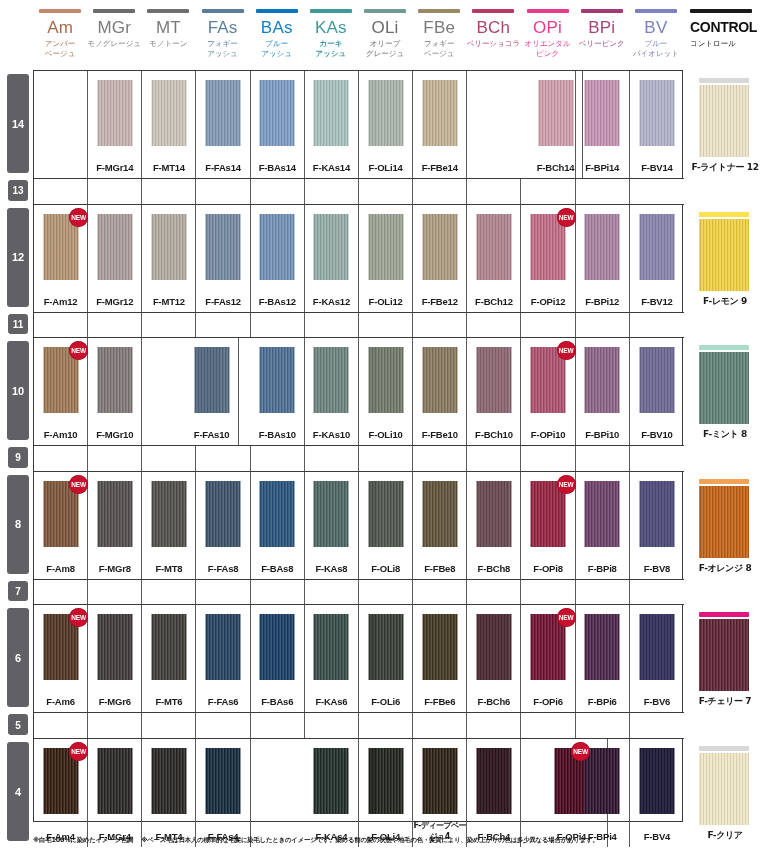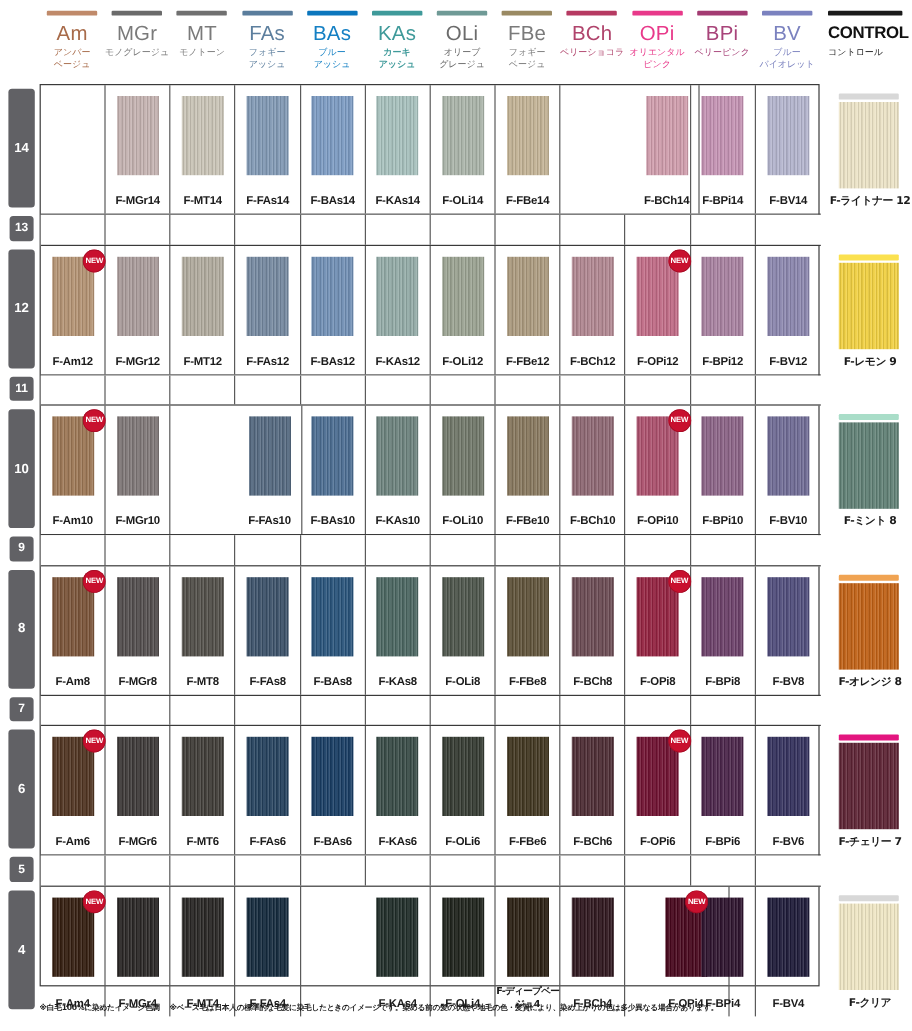--- a/index.html
+++ b/index.html
@@ -351,21 +351,21 @@
       <div class="row" style="top: 267.2px; height: 108px;">
         <div class="cell" style="left: 0px; width: 54.1667px;">
           <div class="swatch" style="background: repeating-linear-gradient(90deg, rgba(255, 255, 255, 0.16) 0px, rgba(255, 255, 255, 0.16) 0.6px, rgba(0, 0, 0, 0.1) 0.9px, rgba(0, 0, 0, 0.1) 1.6px, rgba(255, 255, 255, 0.07) 2px, rgba(255, 255, 255, 0.07) 3px), linear-gradient(rgb(156, 118, 84), rgb(156, 118, 84));"></div>
           <div class="swlabel">F-Am10</div>
           <div class="newbadge" style="background: rgb(200, 16, 46); left: 35.0833px; top: 3px;">NEW</div>
         </div>
         <div class="cell" style="left: 54.1667px; width: 54.1667px;">
           <div class="swatch" style="background: repeating-linear-gradient(90deg, rgba(255, 255, 255, 0.16) 0px, rgba(255, 255, 255, 0.16) 0.6px, rgba(0, 0, 0, 0.1) 0.9px, rgba(0, 0, 0, 0.1) 1.6px, rgba(255, 255, 255, 0.07) 2px, rgba(255, 255, 255, 0.07) 3px), linear-gradient(rgb(126, 118, 118), rgb(126, 118, 118));"></div>
           <div class="swlabel">F-MGr10</div>
         </div>
-        <div class="cell" style="left: 164px; width: 54.1667px; text-decoration: underline;">
+        <div class="cell" style="left: 151px; width: 54.1667px; text-decoration: underline;">
           <div class="swatch" style="background: repeating-linear-gradient(90deg, rgba(255, 255, 255, 0.16) 0px, rgba(255, 255, 255, 0.16) 0.6px, rgba(0, 0, 0, 0.1) 0.9px, rgba(0, 0, 0, 0.1) 1.6px, rgba(255, 255, 255, 0.07) 2px, rgba(255, 255, 255, 0.07) 3px), linear-gradient(rgb(83, 104, 127), rgb(83, 104, 127));"></div>
           <div class="swlabel">F-FAs10</div>
         </div>
         <div class="cell" style="left: 216.667px; width: 54.1667px;">
           <div class="swatch" style="background: repeating-linear-gradient(90deg, rgba(255, 255, 255, 0.16) 0px, rgba(255, 255, 255, 0.16) 0.6px, rgba(0, 0, 0, 0.1) 0.9px, rgba(0, 0, 0, 0.1) 1.6px, rgba(255, 255, 255, 0.07) 2px, rgba(255, 255, 255, 0.07) 3px), linear-gradient(rgb(74, 108, 145), rgb(74, 108, 145));"></div>
           <div class="swlabel">F-BAs10</div>
         </div>
         <div class="cell" style="left: 270.833px; width: 54.1667px;">
           <div class="swatch" style="background: repeating-linear-gradient(90deg, rgba(255, 255, 255, 0.16) 0px, rgba(255, 255, 255, 0.16) 0.6px, rgba(0, 0, 0, 0.1) 0.9px, rgba(0, 0, 0, 0.1) 1.6px, rgba(255, 255, 255, 0.07) 2px, rgba(255, 255, 255, 0.07) 3px), linear-gradient(rgb(107, 129, 124), rgb(107, 129, 124));"></div>
           <div class="swlabel">F-KAs10</div>

